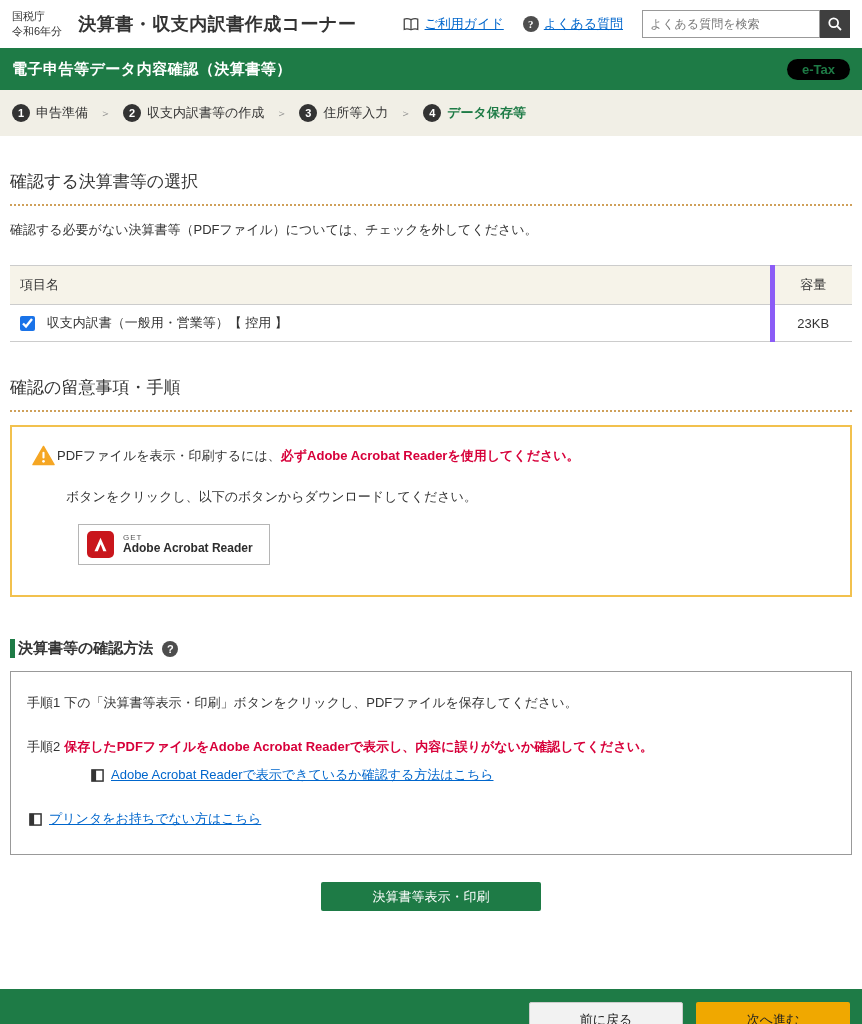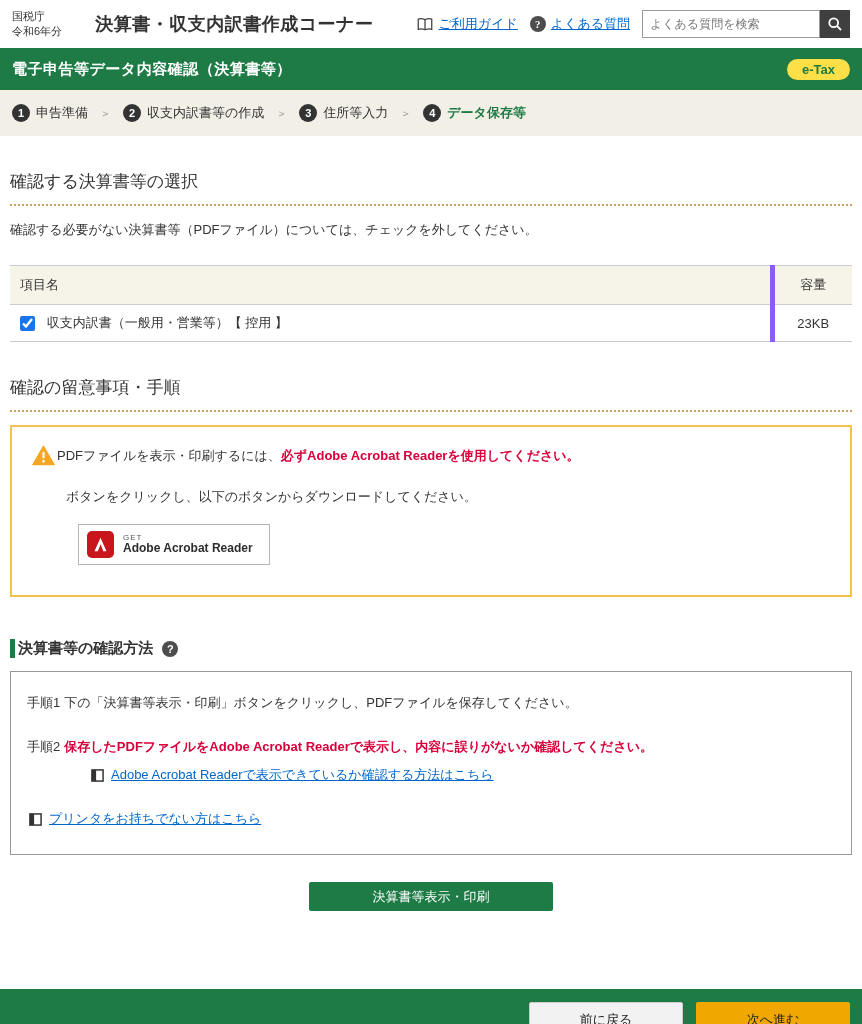--- a/index.html
+++ b/index.html
@@ -7,37 +7,37 @@
   body {
     width:862px;
     font-family:"Liberation Sans","DejaVu Sans",sans-serif;
     color:#333; background:#fff; font-size:13px;
   }
   a { color:#0066cc; text-decoration:underline; cursor:pointer; }
 
   
   .top-header { display:flex; align-items:center; height:48px; padding:9px 12px; background:#fff; }
   .agency-block { font-size:11px; line-height:1.35; color:#333; }
-  .app-title { font-size:18px; font-weight:bold; margin-left:33px; letter-spacing:.5px; }
-  .header-right { margin-left:auto; display:flex; align-items:center; gap:12px;font-family:Liberation Serif, serif; }
+  .app-title { font-size:18px; font-weight:bold; margin-left:16px; letter-spacing:.5px; }
+  .header-right { margin-left:auto; display:flex; align-items:center; gap:19px;font-family:Liberation Serif, serif; }
   .header-link { display:flex; align-items:center; gap:5px; font-size:13px; }
   .hdr-icon { width:18px; height:18px; display:inline-flex; }
   .help-circle { width:16px; height:16px; border-radius:50%; background:#4d4d4d; color:#fff;
     display:inline-flex; align-items:center; justify-content:center; font-size:11px; font-weight:bold; }
   .search-wrap { display:flex; }
   .search-input { width:178px; height:28px; border:1px solid #999; padding:0 7px; font-size:12px;
     font-family:inherit; color:#333; }
   .search-input::placeholder { color:#777; }
   .search-btn { width:30px; height:28px; background:#3f3f3f; border:none; display:flex;
     align-items:center; justify-content:center; cursor:pointer; }
 
   
   .title-bar { height:42px; background:#1e7b46; display:flex; align-items:center; padding:0 12px; }
   .title-bar-text { color:#fff; font-size:15px; font-weight:bold; letter-spacing:.5px; }
-  .etax-badge { margin-left:auto; background:#fde047; color:#1e7b46; font-weight:bold; font-size:13px;
+  .etax-badge { margin-left:auto; background:#000000; color:#1e7b46; font-weight:bold; font-size:13px;
     padding:3px 15px; border-radius:14px; }
 
   
   .stepbar { height:46px; background:#f1efe6; display:flex; align-items:center; padding:0 12px; font-size:13px; }
   .step { display:flex; align-items:center; }
   .step-circle { width:18px; height:18px; border-radius:50%; background:#333; color:#fff;
     display:inline-flex; align-items:center; justify-content:center; font-size:11px; font-weight:bold; margin-right:6px; }
   .step-sep { color:#888; font-size:11px; margin:0 12px; }
   .step.current .step-label { color:#1e7b46; font-weight:bold; }
 
@@ -78,21 +78,21 @@
   
   .steps-box { border:1px solid #999; padding:22px 16px 26px; font-size:13px; }
   .step-row { display:flex; gap:4px; }
   .step-row + .step-row { margin-top:26px; }
   .step-no { flex:none; }
   .icon-link { display:flex; align-items:center; gap:7px; margin-top:10px; }
   .icon-link.indent2 { margin-left:64px; }
   .icon-link.printer { margin-top:26px; margin-left:2px;align-items:center; }
   .win-icon { width:13px; height:13px; flex:none; }
 
-  .print-btn { display:block; margin:27px auto 0; width:244px; height:29px; background:#1e7b46;
+  .print-btn { display:block; margin:27px auto 0; width:220px; height:29px; background:#1e7b46;
     color:#fff; border:none; border-radius:2px; font-size:13px; font-family:inherit; cursor:pointer; }
 
   
   .action-bar { margin-top:78px; background:#1e7b46; padding:13px 12px; display:flex;
     justify-content:flex-end; gap:13px; }
   .btn-back { width:154px; height:35px; background:#f2f2f2; border:1px solid #ccc; border-radius:2px;
     font-size:13px; color:#222; font-family:inherit; cursor:pointer; }
   .btn-next { width:154px; height:35px; background:#f0a800; border:none; border-radius:2px;
     font-size:13px; color:#222; font-family:inherit; cursor:pointer; }
 </style>

